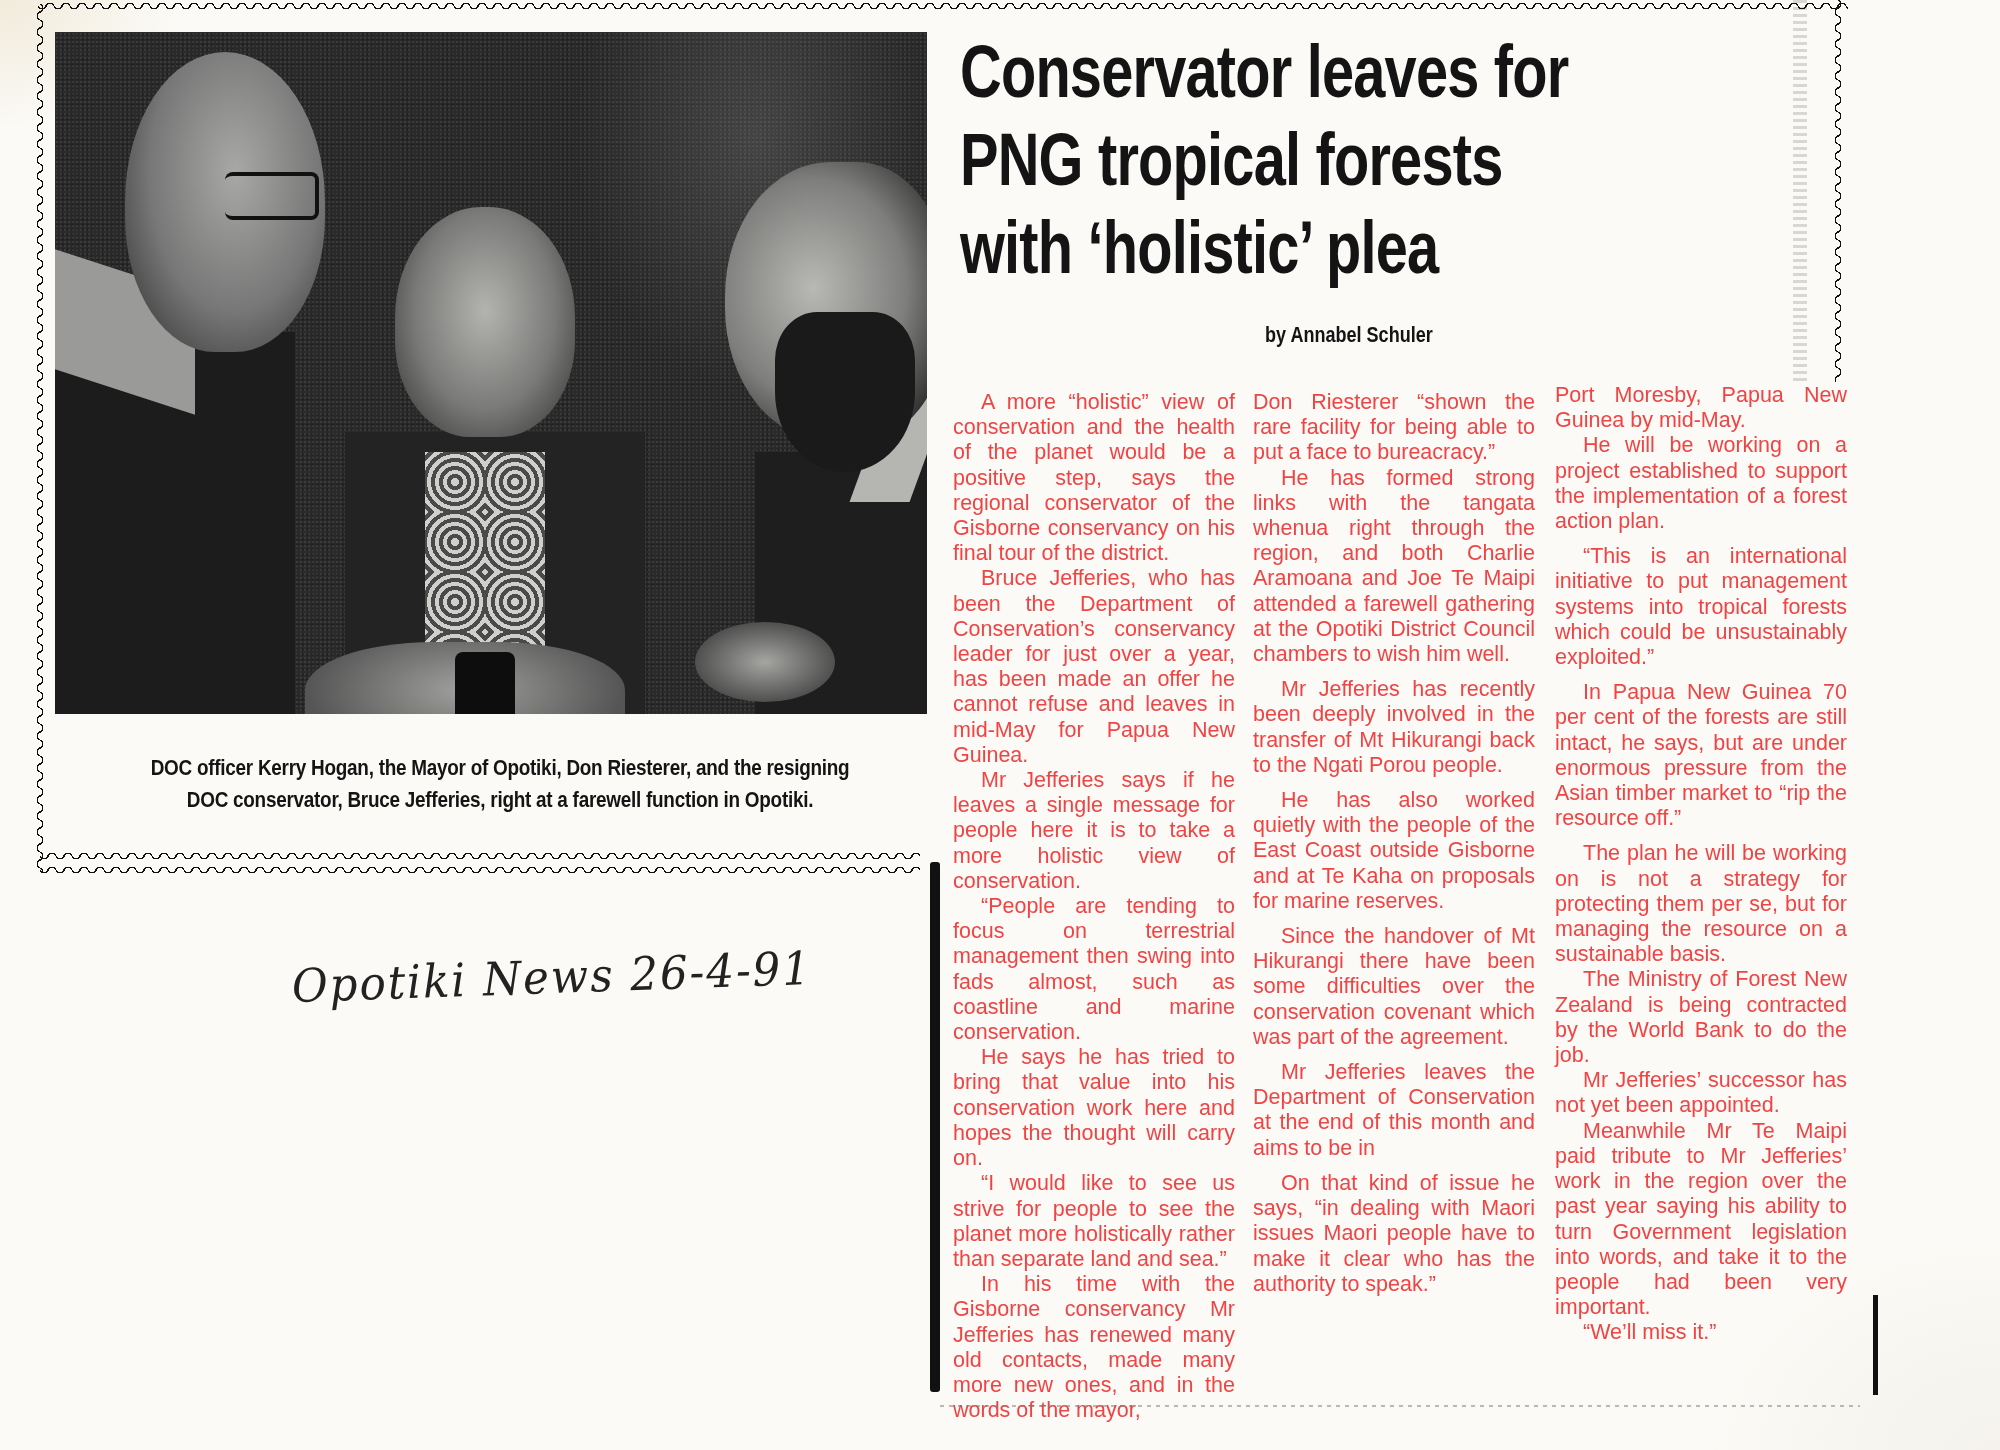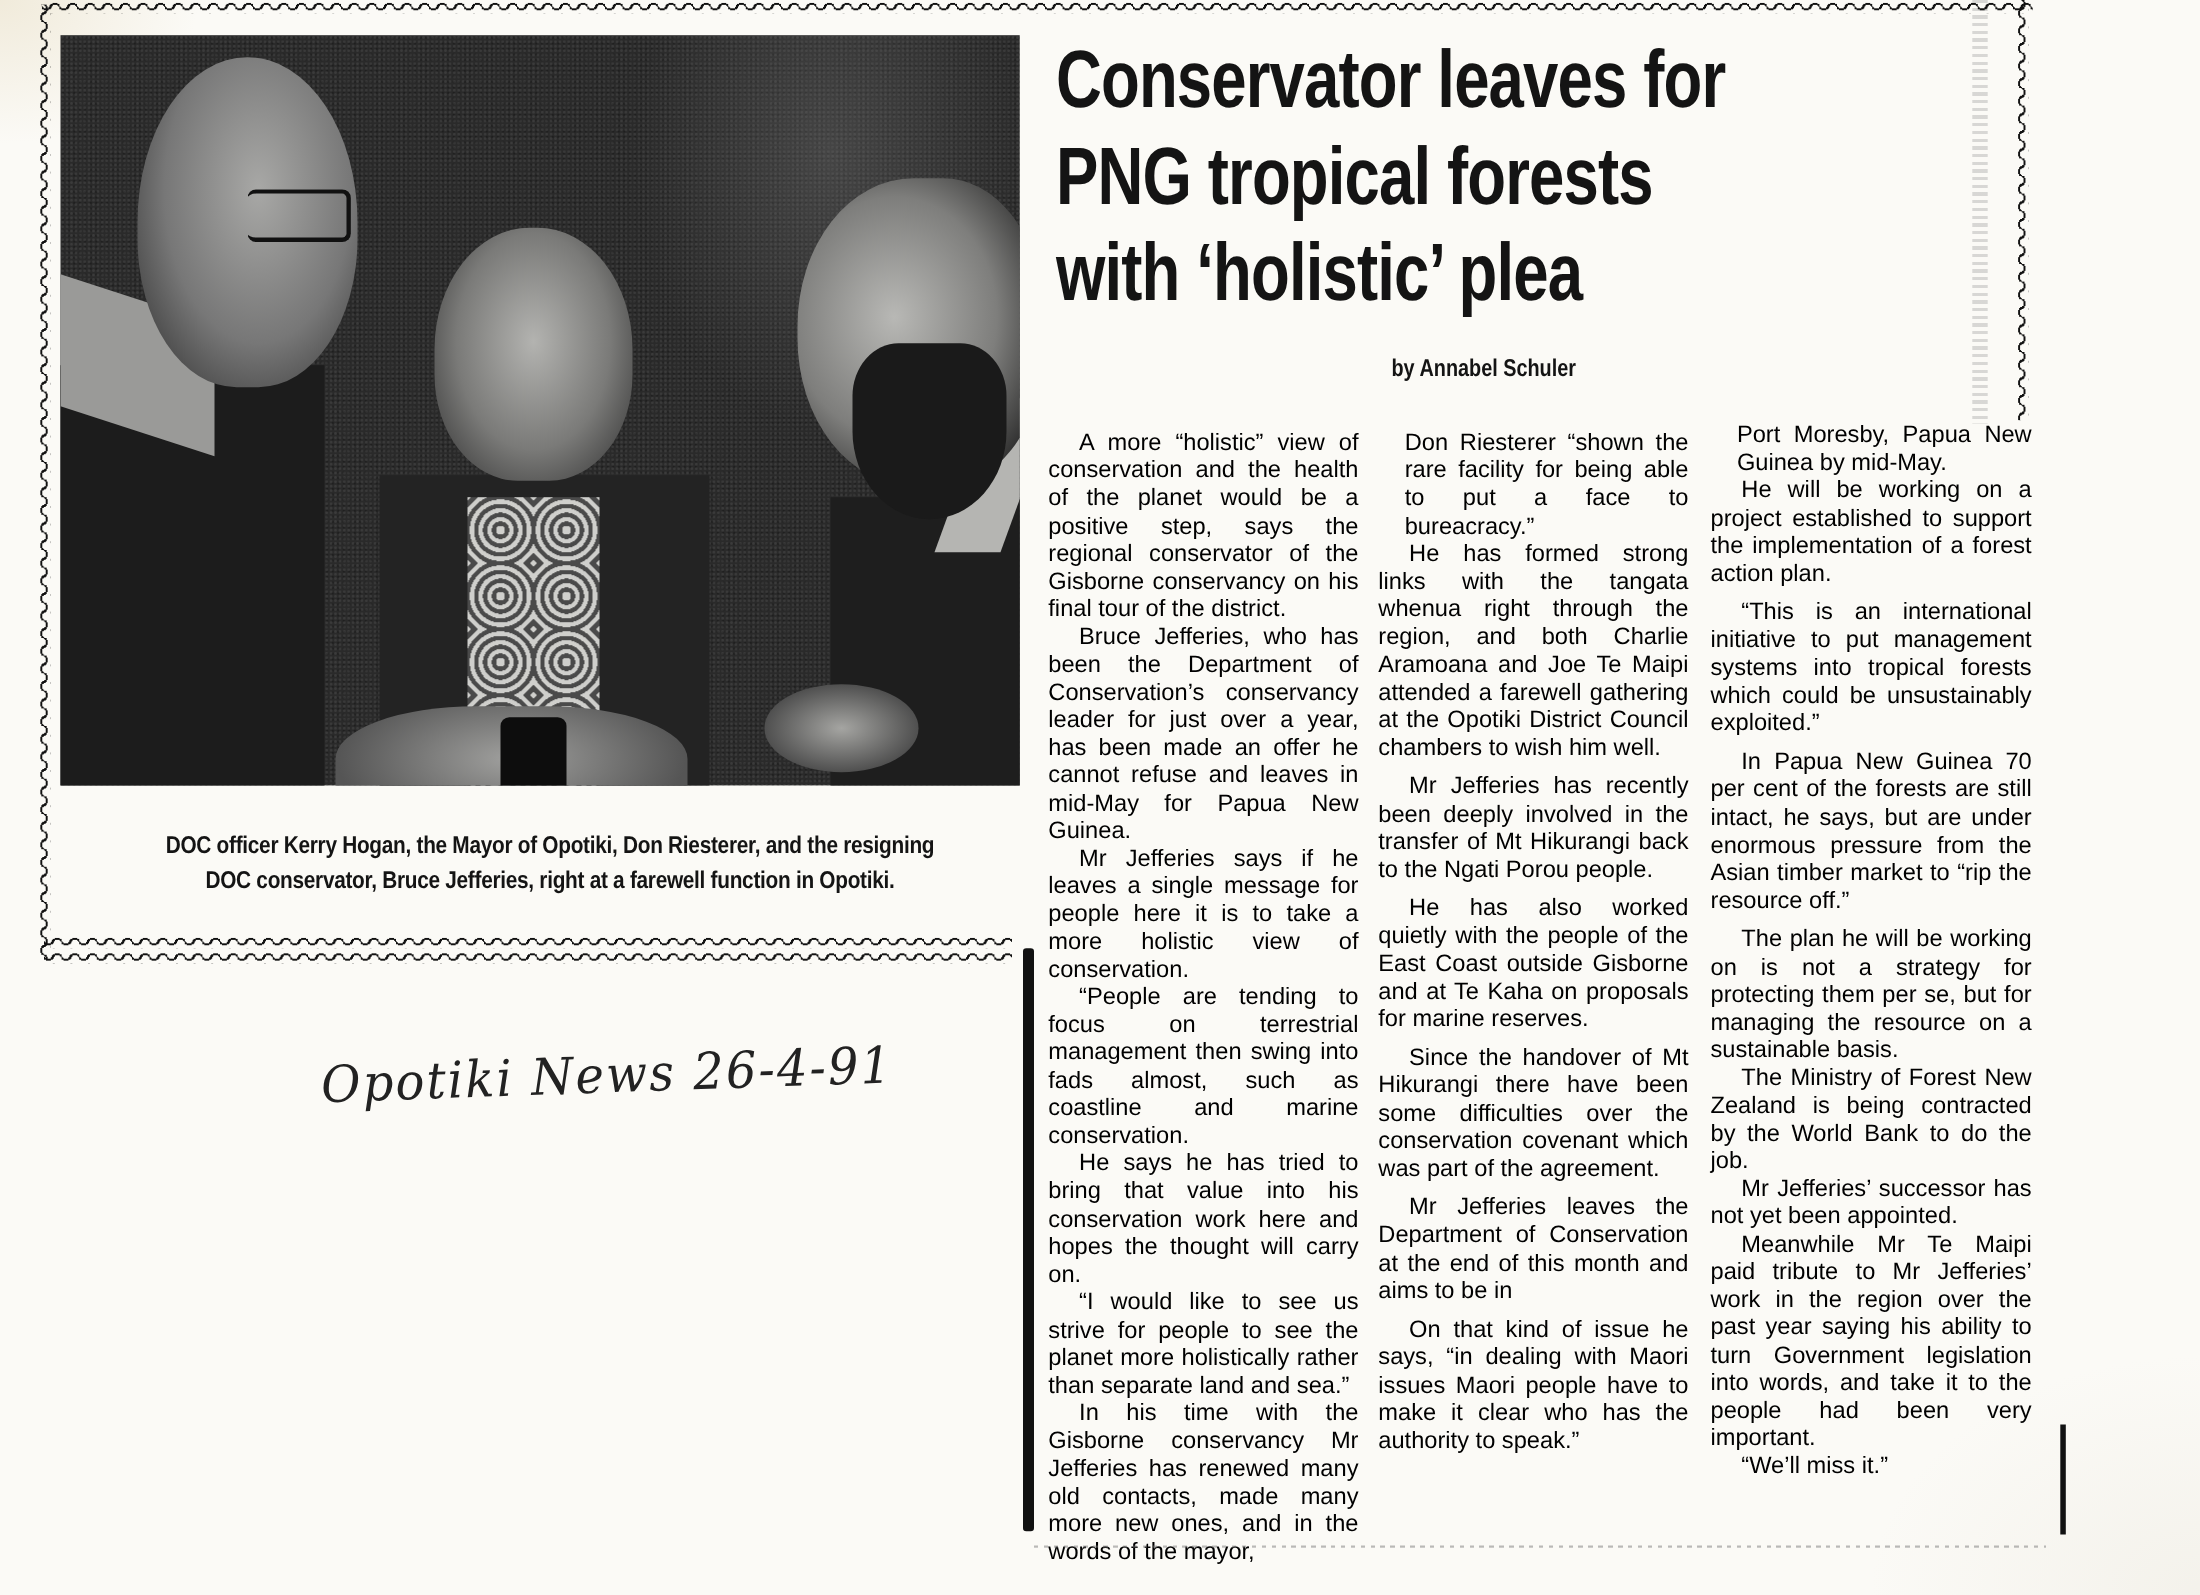--- a/index.html
+++ b/index.html
@@ -63,24 +63,24 @@
     font-family:"Liberation Sans", sans-serif; font-weight:bold; font-size:22px; line-height:32px;
     letter-spacing:-0.3px; transform:scaleX(0.86); transform-origin:50% 0; }
 
   .headline { position:absolute; left:960px; top:28px; width:880px;
     font-family:"Liberation Sans", sans-serif; font-weight:bold; font-size:74px; line-height:88px;
     letter-spacing:-1px; transform:scaleX(0.78); transform-origin:0 0; white-space:nowrap; }
   .byline { position:absolute; left:1265px; top:322px; font-weight:bold; font-size:22px;
     transform:scaleX(0.82); transform-origin:0 0; }
 
   .col { position:absolute; font-family:"Liberation Sans", sans-serif; font-size:21.5px;
-    line-height:25.2px; text-align:justify; color:#000000; }
+    line-height:25.2px; text-align:justify; color:#ef4444; }
   .col p { margin:0; text-indent:28px; }
   .col p.gap { margin-top:10px; }
-  .col p.noindent { text-indent:0;margin-left:24px; }
+  .col p.noindent { text-indent:0; }
   .col1 { left:953px; top:390px; width:282px; }
   .col2 { left:1253px; top:390px; width:282px; }
   .col3 { left:1555px; top:383px; width:292px; }
 
   .handwriting { position:absolute; left:278px; top:950px;
     font-family:"DejaVu Serif", serif; font-style:italic; font-size:46px; color:#222;
     letter-spacing:2px; transform:rotate(-2deg) scaleX(0.95); }
 
   .rule-black { position:absolute; left:930px; top:862px; width:10px; height:530px; background:#111;
     border-radius:3px; }

